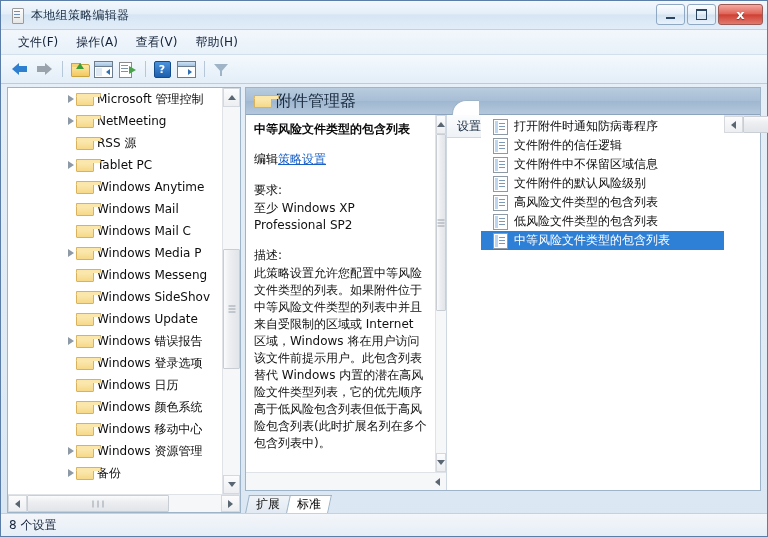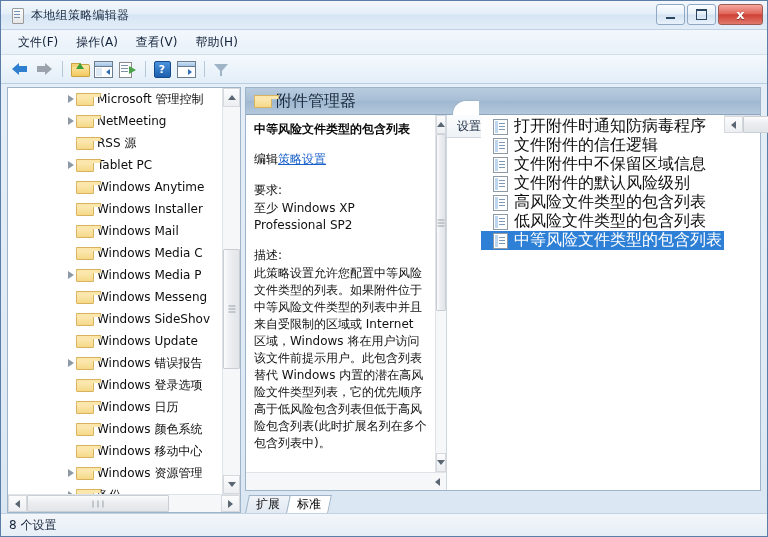--- a/index.html
+++ b/index.html
@@ -297,21 +297,21 @@
     height: 22px; min-height: 22px;
     background: linear-gradient(to bottom,#fbfcfd,#eef2f6);
     border-bottom: 1px solid #cfd8e1;
     display: flex; align-items: center;
     font-size: 12px; color: #16293f; padding-left: 10px;
   }
   #set-listwrap { flex: 1 1 auto; display: flex; min-height: 0; }
   #set-list { flex: 1 1 auto; overflow: hidden; padding-top: 2px; }
   .srow {
     height: 19px; display: flex; align-items: center;
-    padding-left: 12px; font-size: 16px; color: #0d0d0d; white-space: nowrap;
+    padding-left: 12px; font-size: 12px; color: #0d0d0d; white-space: nowrap;
   }
   .srow.sel { background: #2e7fd6; color: #fff; }
   .sicon {
     width: 13px; height: 14px; margin-right: 6px; position: relative; flex: 0 0 auto;
     background: #fff; border: 1px solid #8d9aa6;
   }
   .sicon .lcol {
     position: absolute; left: 1px; top: 1px; width: 3px; bottom: 1px; background: #bcd6ef;
   }
   .sicon .ln {
@@ -474,37 +474,29 @@
                   <div class="tab"></div>
                 </div>
                 <div class="tlabel">Windows Anytime</div>
               </div>
               <div class="tnode">
                 <div class="tri"></div>
                 <div class="tfolder">
                   <div class="body"></div>
                   <div class="tab"></div>
                 </div>
-                <div class="tlabel">Windows Installer</div>
-              </div>
-              <div class="tnode">
-                <div class="tri"></div>
-                <div class="tfolder">
-                  <div class="body"></div>
-                  <div class="tab"></div>
-                </div>
                 <div class="tlabel">Windows Mail</div>
               </div>
               <div class="tnode">
                 <div class="tri"></div>
                 <div class="tfolder">
                   <div class="body"></div>
                   <div class="tab"></div>
                 </div>
-                <div class="tlabel">Windows Media C</div>
+                <div class="tlabel">Windows Mail C</div>
               </div>
               <div class="tnode has-kids">
                 <div class="tri"></div>
                 <div class="tfolder">
                   <div class="body"></div>
                   <div class="tab"></div>
                 </div>
                 <div class="tlabel">Windows Media P</div>
               </div>
               <div class="tnode">

